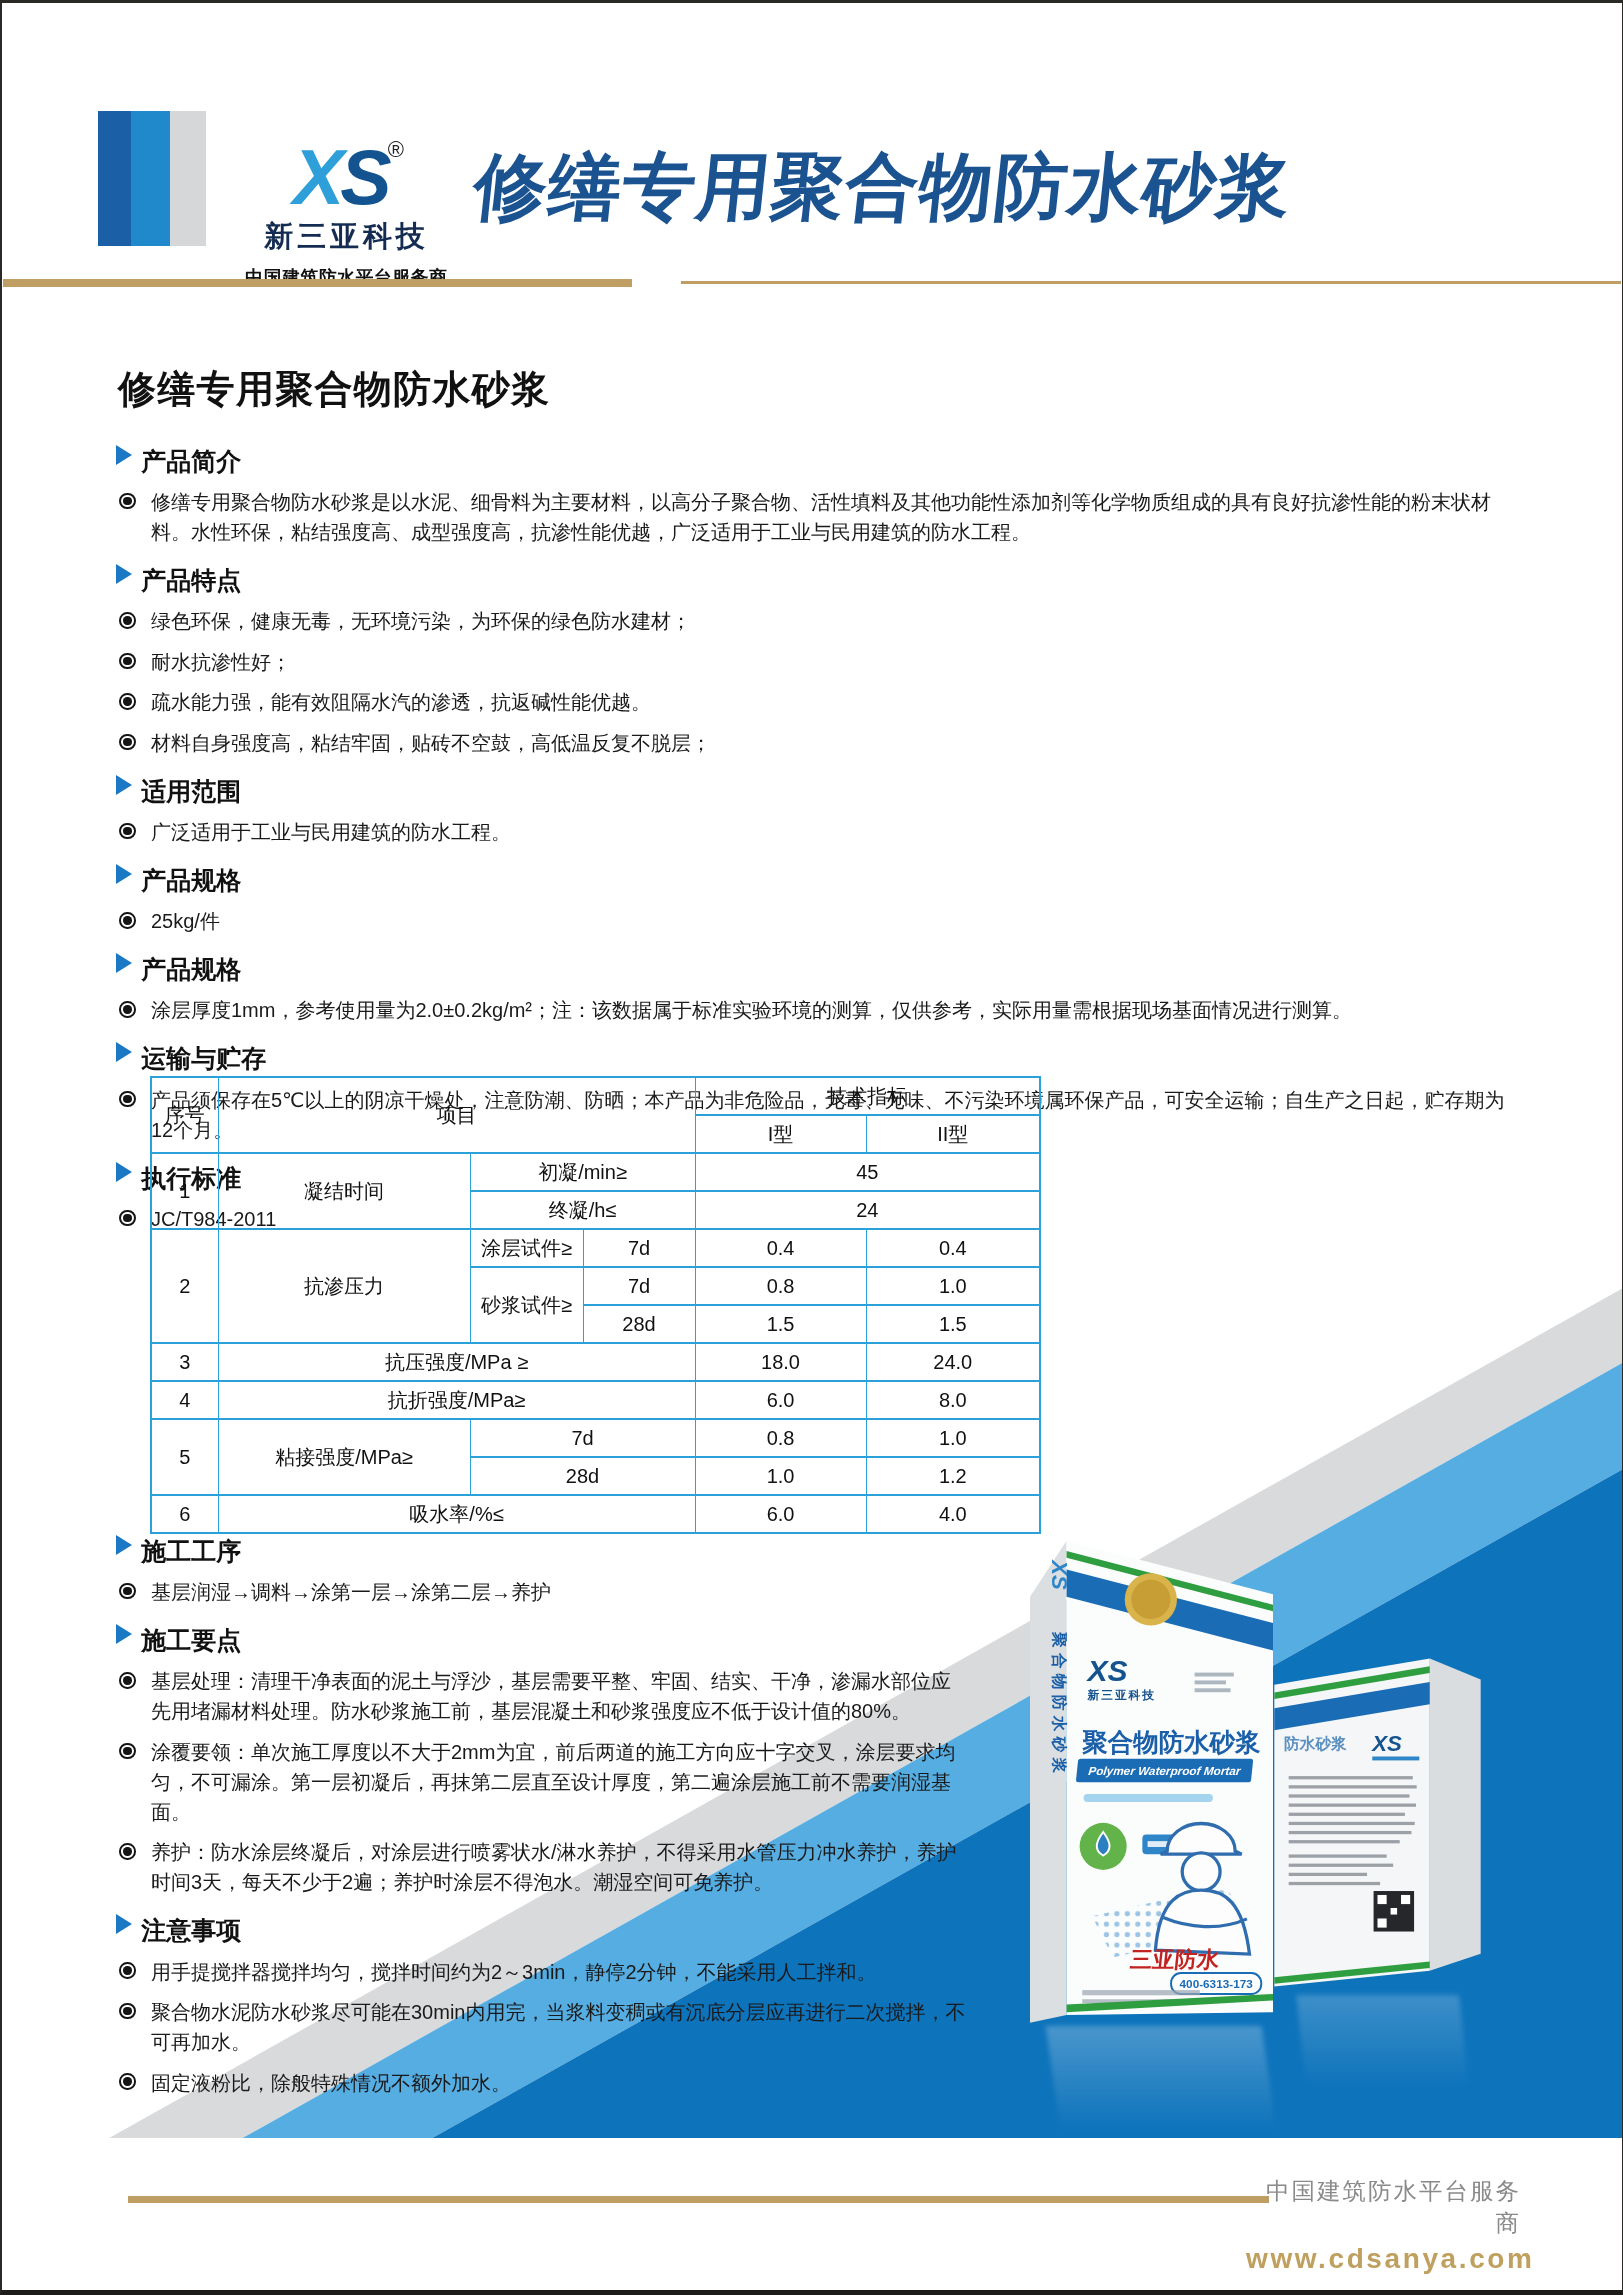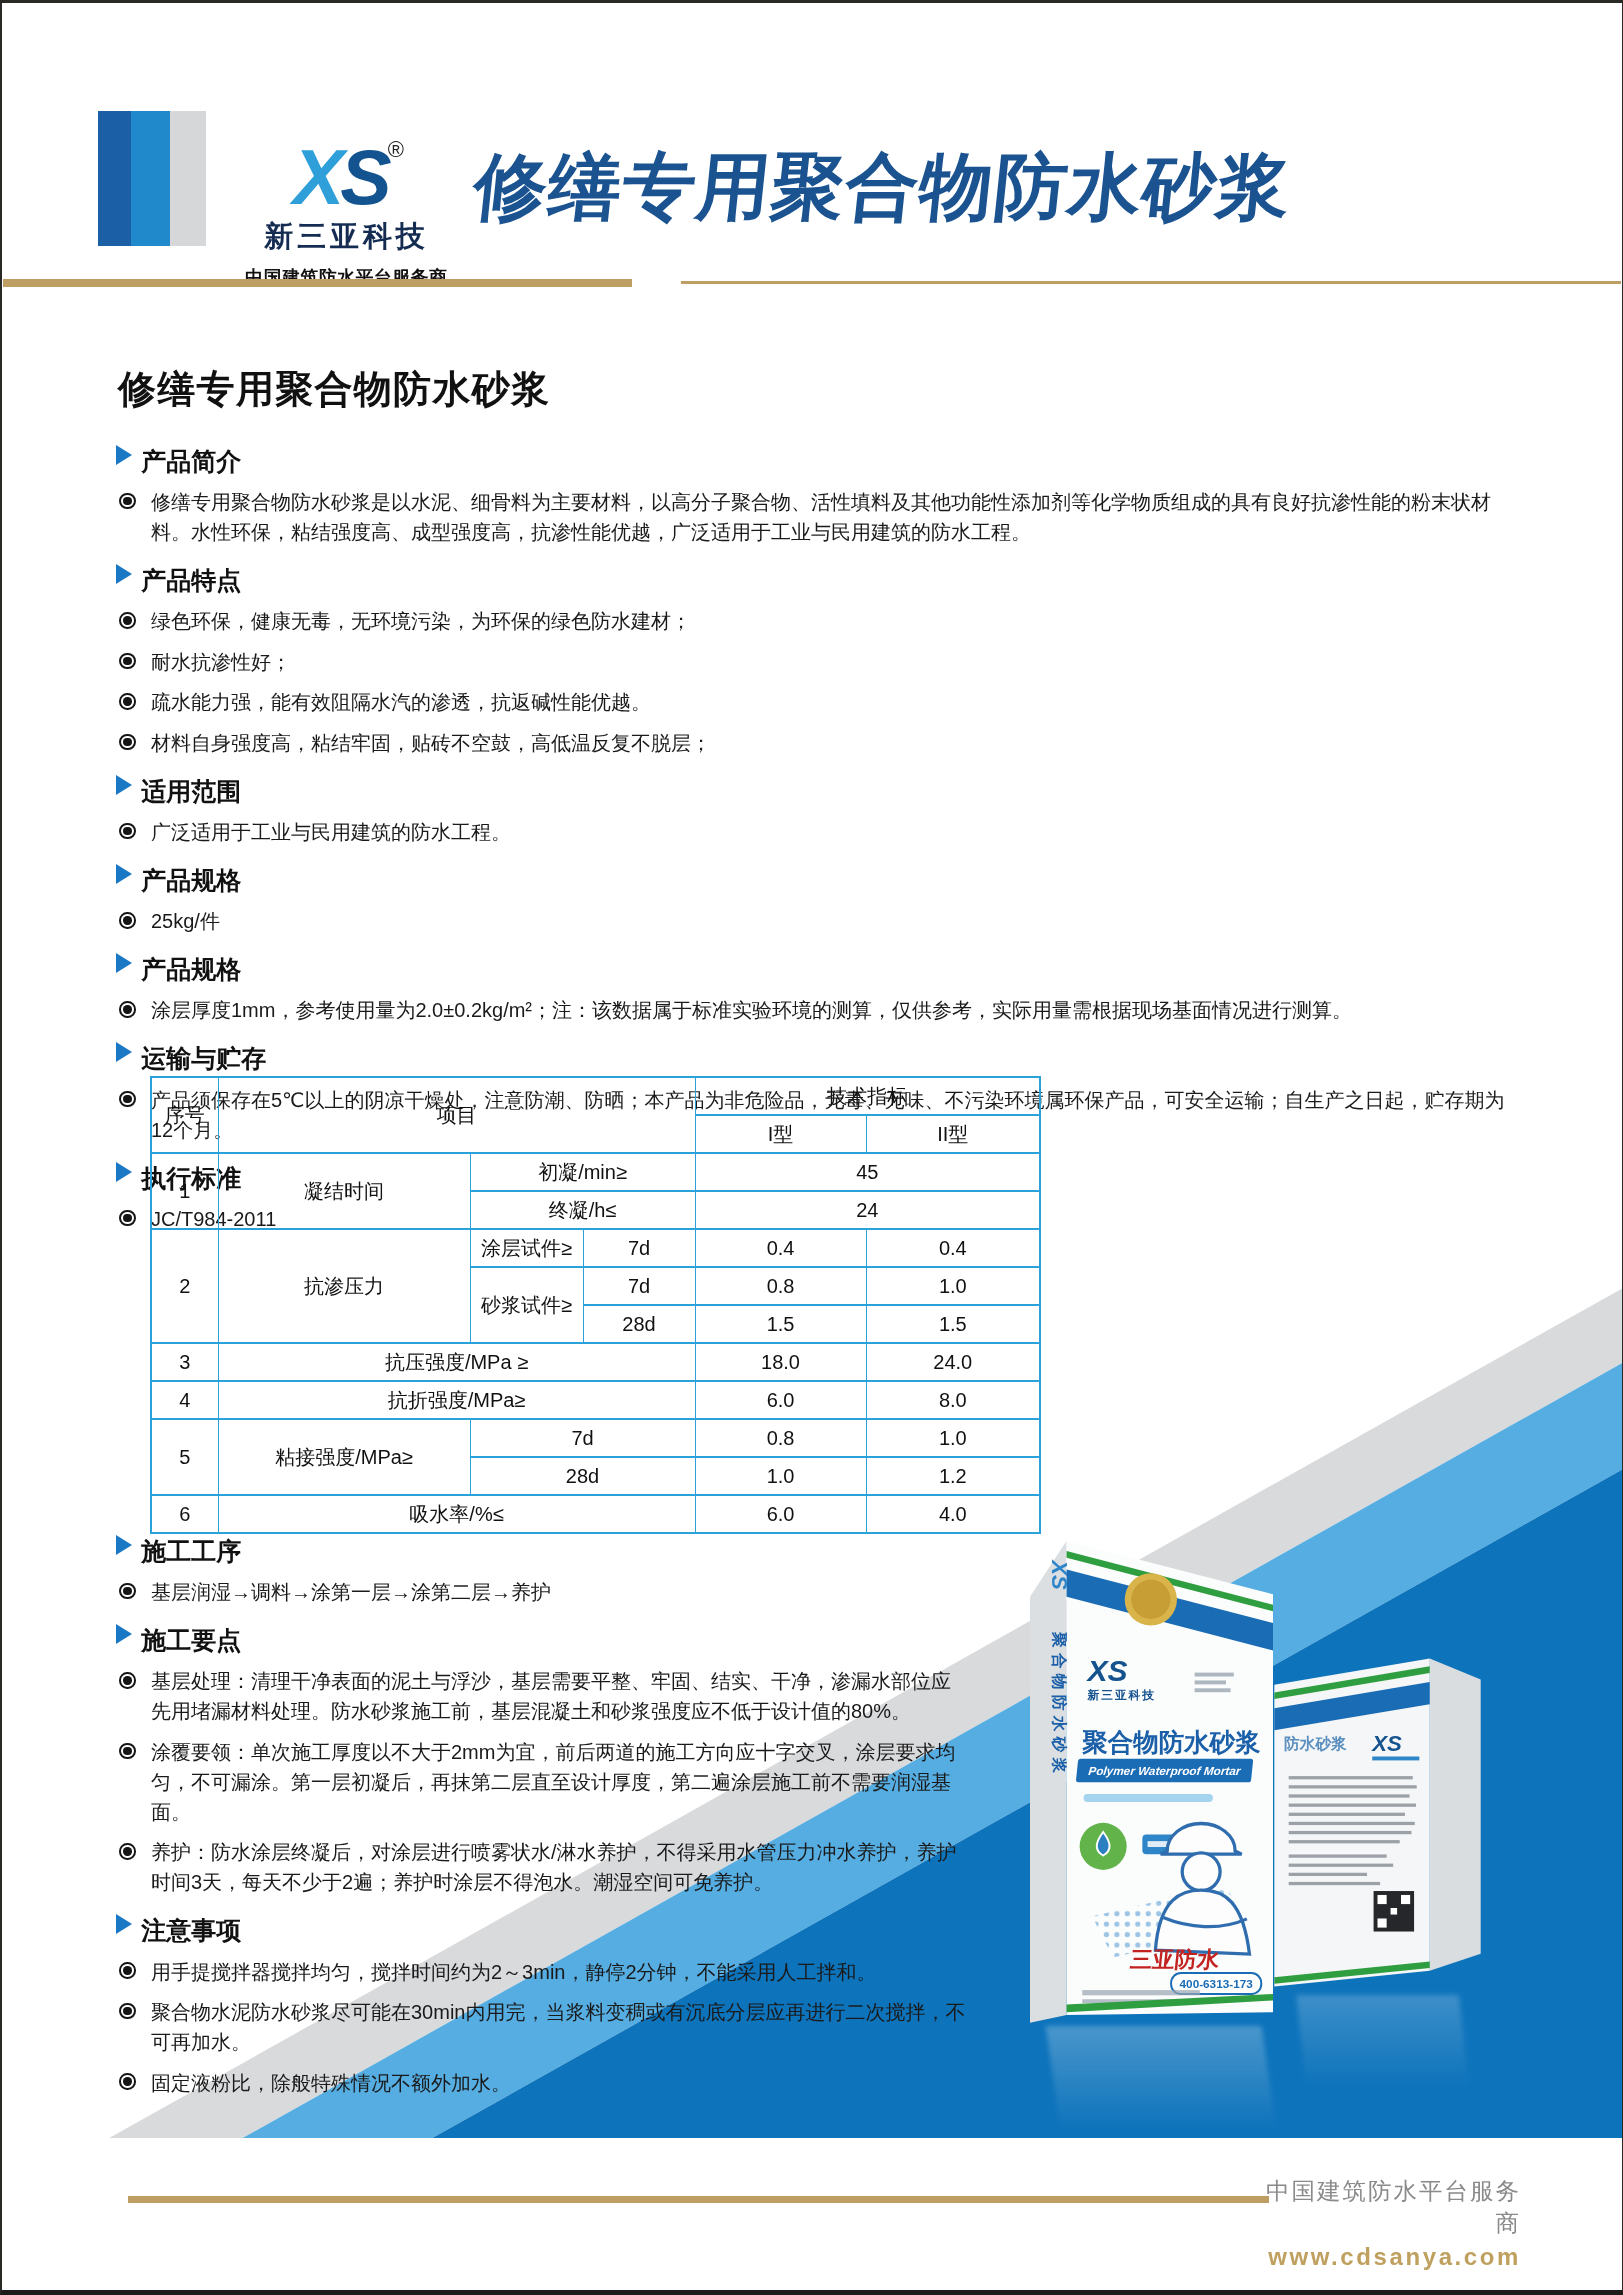--- a/index.html
+++ b/index.html
@@ -46,21 +46,21 @@
   .pack{z-index:2;}
   .refl{position:absolute;z-index:2;filter:blur(2.6px);}
   .refl-a{left:1053px;top:2026px;width:216px;height:105px;
           background:linear-gradient(rgba(255,255,255,0.25),rgba(255,255,255,0));transform:skewX(8deg);}
   .refl-b{left:1301px;top:1995px;width:163px;height:92px;
           background:linear-gradient(rgba(255,255,255,0.20),rgba(255,255,255,0));transform:skewX(6deg);}
   
   .footer-bar{left:128px;top:2196px;width:1141px;height:6.5px;background:#be9e63;z-index:3;}
   .footer-text{left:1246px;top:2175px;width:275px;text-align:right;z-index:3;}
   .footer-tagline{font-size:23.5px;color:#8a8a8a;letter-spacing:2px;}
-  .footer-url{font-size:24px;font-weight:bold;color:#bfa05e;letter-spacing:2.6px;margin-top:3.9px;}
+  .footer-url{font-size:28px;font-weight:bold;color:#bfa05e;letter-spacing:2.6px;margin-top:3.9px;}
 </style>
 </head>
 <body>
 
 <svg class="stripes" viewBox="0 0 2483 3510" preserveAspectRatio="none">
   <polygon points="2483,1969 2483,2083 371,3270 167,3270" fill="#d9dadc"></polygon>
   <polygon points="2483,2083 2483,2246 661,3270 371,3270" fill="#55ade2"></polygon>
   <polygon points="2483,2246 2483,3270 661,3270" fill="#0d73bb"></polygon>
 </svg>
 

